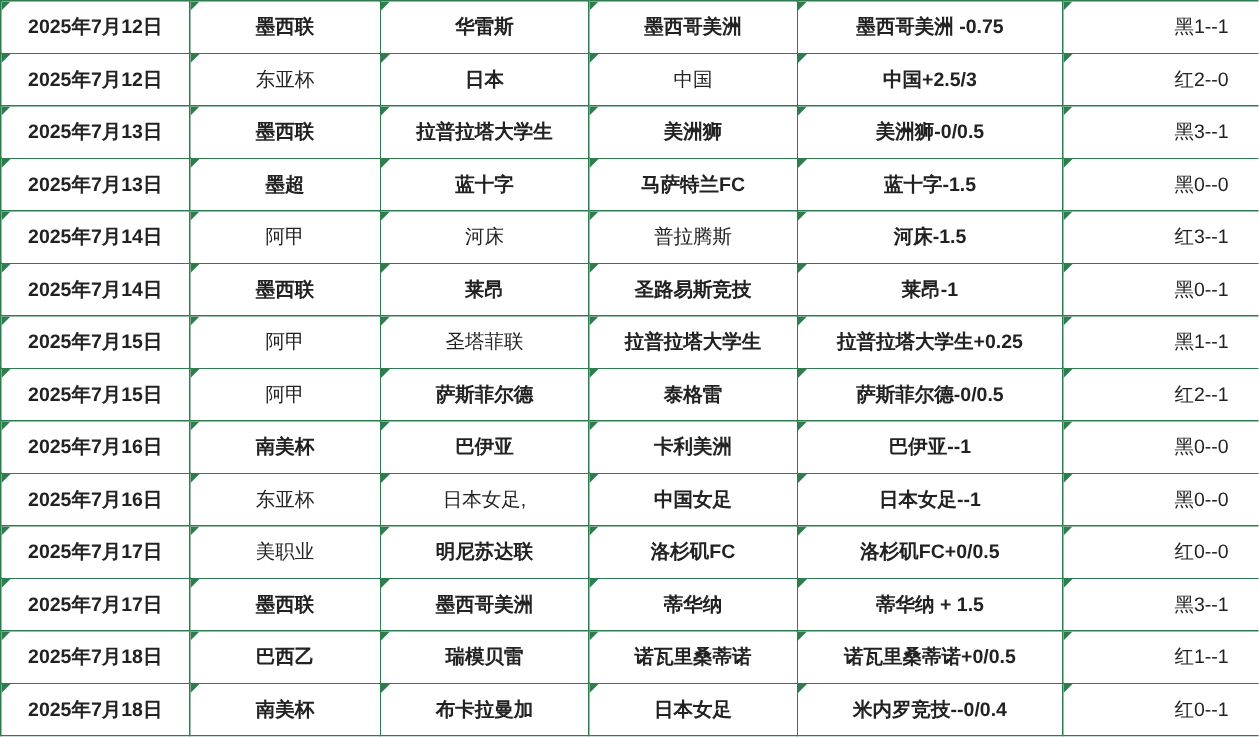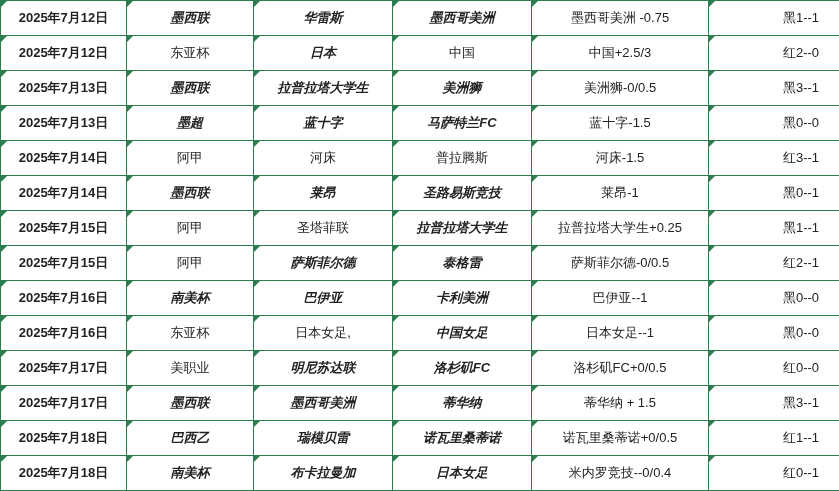--- a/index.html
+++ b/index.html
@@ -37,23 +37,23 @@
     position: absolute;
     left: 0;
     top: 0;
     border-top: 6px solid #2e7d4f;
     border-right: 6px solid transparent;
   }
   .col-date   { width: 117px; font-size: 12px; color: #333; font-weight: bold; }
   .col-league { width: 118px; }
   .col-home   { width: 130px; }
   .col-away   { width: 130px; }
-  .col-hand   { width: 168px; font-size: 12px; }
+  .col-hand   { width: 168px; font-size: 12px; font-weight: bold; }
   .col-res    { width: 176px; font-size: 13px; }
-  .bold { font-weight: bold; font-style: italic; }
+  .bold { font-weight: bold; }
   .result-black { color: #111111; }
   .result-red { color: #d30000; }
 </style>
 </head>
 <body>
 
 <table class="match-table">
   <tbody>
       <tr>
         <td class="col-date">2025年7月12日</td>

